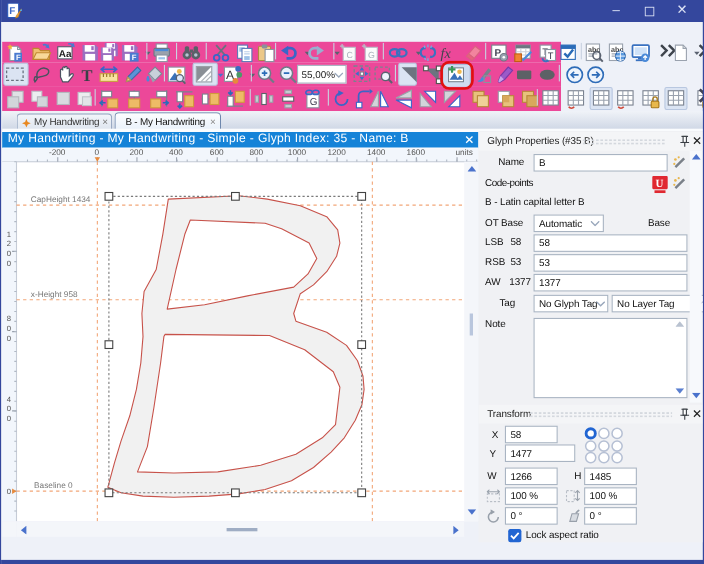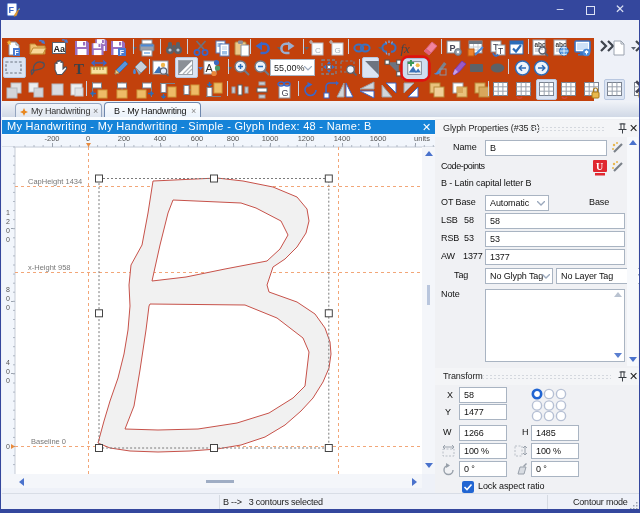--- a/index.html
+++ b/index.html
@@ -5,21 +5,21 @@
 *{margin:0;padding:0;box-sizing:border-box;}
 html,body{width:640px;height:513px;overflow:hidden;}
 body{font-family:"Liberation Sans",sans-serif;position:relative;background:#eef1f8;}
 #win{position:absolute;left:0;top:0;width:640px;height:513px;border-left:1px solid #34479d;border-right:1px solid #34479d;}
 .titlebar{position:absolute;left:0;top:0;width:640px;height:20px;background:#34479d;color:#c9d3ef;font-size:8px;letter-spacing:-0.2px;}
 .titlebar .txt{position:absolute;left:24px;top:4px;}
 .wbtn{position:absolute;top:0;width:30px;height:20px;color:#dde3f5;text-align:center;font-size:12px;line-height:19px;}
 .menubar{position:absolute;left:1px;top:20px;width:638px;height:18px;background:#eef1f8;font-size:9px;color:#222;}
 .menubar span{position:absolute;top:3px;}
 .menubar u{text-decoration:underline;}
-.tbrow{position:absolute;left:1px;width:592px;background:#c2410c;}
+.tbrow{position:absolute;left:1px;width:508px;background:#ec4899;}
 #tb1{top:38px;height:19px;}
 #tb2{top:57px;height:22px;}
 #tb3{top:79px;height:22px;}
 .ic{position:absolute;width:18px;height:18px;}
 #tb1 .ic{top:1px;}
 #tb2 .ic{top:2px;}
 #tb3 .ic{top:2px;}
 .sep{position:absolute;top:2px;width:1px;height:15px;background:#c9d2e0;}
 .hl{background:#dbe4f3;border:1px solid #b8c7e0;border-radius:2px;}
 .tabbar{position:absolute;left:1px;top:101px;width:638px;height:18px;background:linear-gradient(#f0f3f8,#ccd5e4);}
@@ -614,21 +614,21 @@
         <span style="position:absolute;left:15px;top:2px">My Handwriting</span>
         <span style="position:absolute;right:3px;top:2px;color:#777;">×</span>
       </div>
   <div class="tab tab2">
         <span style="position:absolute;left:9px;top:3px">B - My Handwriting</span>
         <span style="position:absolute;right:4px;top:3px;color:#888;">×</span>
       </div>
 </div>
 <div style="position:absolute;left:1px;top:117px;width:638px;height:3px;background:#fafcfe;"></div>
 <div class="canvhdr">
-      <span style="position:absolute;left:5px;top:0px">My Handwriting - My Handwriting - Simple - Glyph Index: 48 - Name: B</span>
+      <span style="position:absolute;left:5px;top:0px">My Handwriting - My Handwriting - Simple - Glyph Index: 35 - Name: B</span>
       <span style="position:absolute;left:420px;top:1px;font-size:11px;">✕</span>
     </div>
 
 <svg id="canvas" style="position:absolute;left:1px;top:134px;" width="433" height="340" viewBox="1 134 433 340" font-family="Liberation Sans">
 <rect x="1" y="134" width="433" height="340" fill="#ffffff"></rect>
 
 <rect x="1" y="134" width="433" height="1.5" fill="#fafcfe"></rect>
       <rect x="1" y="135" width="433" height="12.5" fill="#f2f6fc"></rect>
 <line x1="1" y1="147" x2="434" y2="147" stroke="#c5cbd6" stroke-width="1"></line>
 <g stroke="#9aa2ae" stroke-width="1">
@@ -917,21 +917,21 @@
       <circle cx="6" cy="17.5" r="4.6"></circle>
           <circle cx="18" cy="17.5" r="4.6"></circle>
           <circle cx="30" cy="17.5" r="4.6"></circle>
       <circle cx="6" cy="28" r="4.6"></circle>
           <circle cx="18" cy="28" r="4.6"></circle>
           <circle cx="30" cy="28" r="4.6"></circle>
     </g>
     <circle cx="6" cy="6" r="4.2" fill="#fff" stroke="#2165d2" stroke-width="2.6"></circle>
   </svg>
   <span class="lbl" style="left:10px;top:288px;">Y</span>
-  <div class="inp" style="left:24px;top:285px;width:48px;">1477</div>
+  <div class="inp" style="left:24px;top:285px;width:64px;">1477</div>
   <span class="lbl" style="left:8px;top:308px;">W</span>
   <div class="inp" style="left:24px;top:306px;width:48px;">1266</div>
   <span class="lbl" style="left:87px;top:308px;">H</span>
   <div class="inp" style="left:96px;top:306px;width:48px;">1485</div>
   <svg style="position:absolute;left:7px;top:326px" width="14" height="12" viewBox="0 0 14 12">
         <rect x="1" y="4" width="11" height="7" fill="none" stroke="#b8bec6" stroke-width="1" stroke-dasharray="2,1.5"></rect>
         <path d="M1 2 L12 2 M3 0 L1 2 L3 4 M10 0 L12 2 L10 4" stroke="#9aa2ac" stroke-width="1" fill="none"></path>
       </svg>
   <div class="inp" style="left:24px;top:324px;width:48px;">100 %</div>
   <svg style="position:absolute;left:79px;top:326px" width="14" height="12" viewBox="0 0 14 12">
@@ -948,31 +948,15 @@
         <path d="M4 11 L6 4 L12 4 L10 11 Z" fill="#d8dce2" stroke="#98a0aa" stroke-width="1"></path>
         <path d="M9 3 l3 -3 l1 1 l-3 3 z" fill="#98a0aa"></path>
       </svg>
   <div class="inp" style="left:96px;top:342px;width:48px;">0 °</div>
   <div style="position:absolute;left:27px;top:362px;width:12px;height:12px;background:#2165d2;border-radius:2px;"><svg width="12" height="12" viewBox="0 0 12 12">
           <path d="M2.5 6 L5 8.5 L9.5 3.5" fill="none" stroke="#fff" stroke-width="1.6"></path>
         </svg></div>
   <span class="lbl" style="left:43px;top:362px;">Lock aspect ratio</span>
 </div>
 
-<div class="statusbar">
-  <div style="position:absolute;left:217px;top:1px;width:1px;height:14px;background:#d5dae2;"></div>
-  <span style="position:absolute;left:221px;top:3px;">B --&gt;&nbsp;&nbsp;&nbsp;3 contours selected</span>
-  <div style="position:absolute;left:545px;top:1px;width:1px;height:14px;background:#d5dae2;"></div>
-  <span style="position:absolute;left:571px;top:3px;">Contour mode</span>
-      <svg style="position:absolute;left:628px;top:8px" width="8" height="7">
-        <g fill="#9aa4b2">
-          <rect x="6" y="0" width="1.5" height="1.5"></rect>
-          <rect x="6" y="3" width="1.5" height="1.5"></rect>
-          <rect x="3" y="3" width="1.5" height="1.5"></rect>
-          <rect x="6" y="6" width="1.5" height="1.5"></rect>
-          <rect x="3" y="6" width="1.5" height="1.5"></rect>
-          <rect x="0" y="6" width="1.5" height="1.5"></rect>
-        </g>
-      </svg>
-</div>
 <div class="bluestrip"></div>
     <div style="position:absolute;left:638px;top:0;width:1px;height:513px;background:#34479d;z-index:99;"></div>
 </div>
 
 </body></html>

